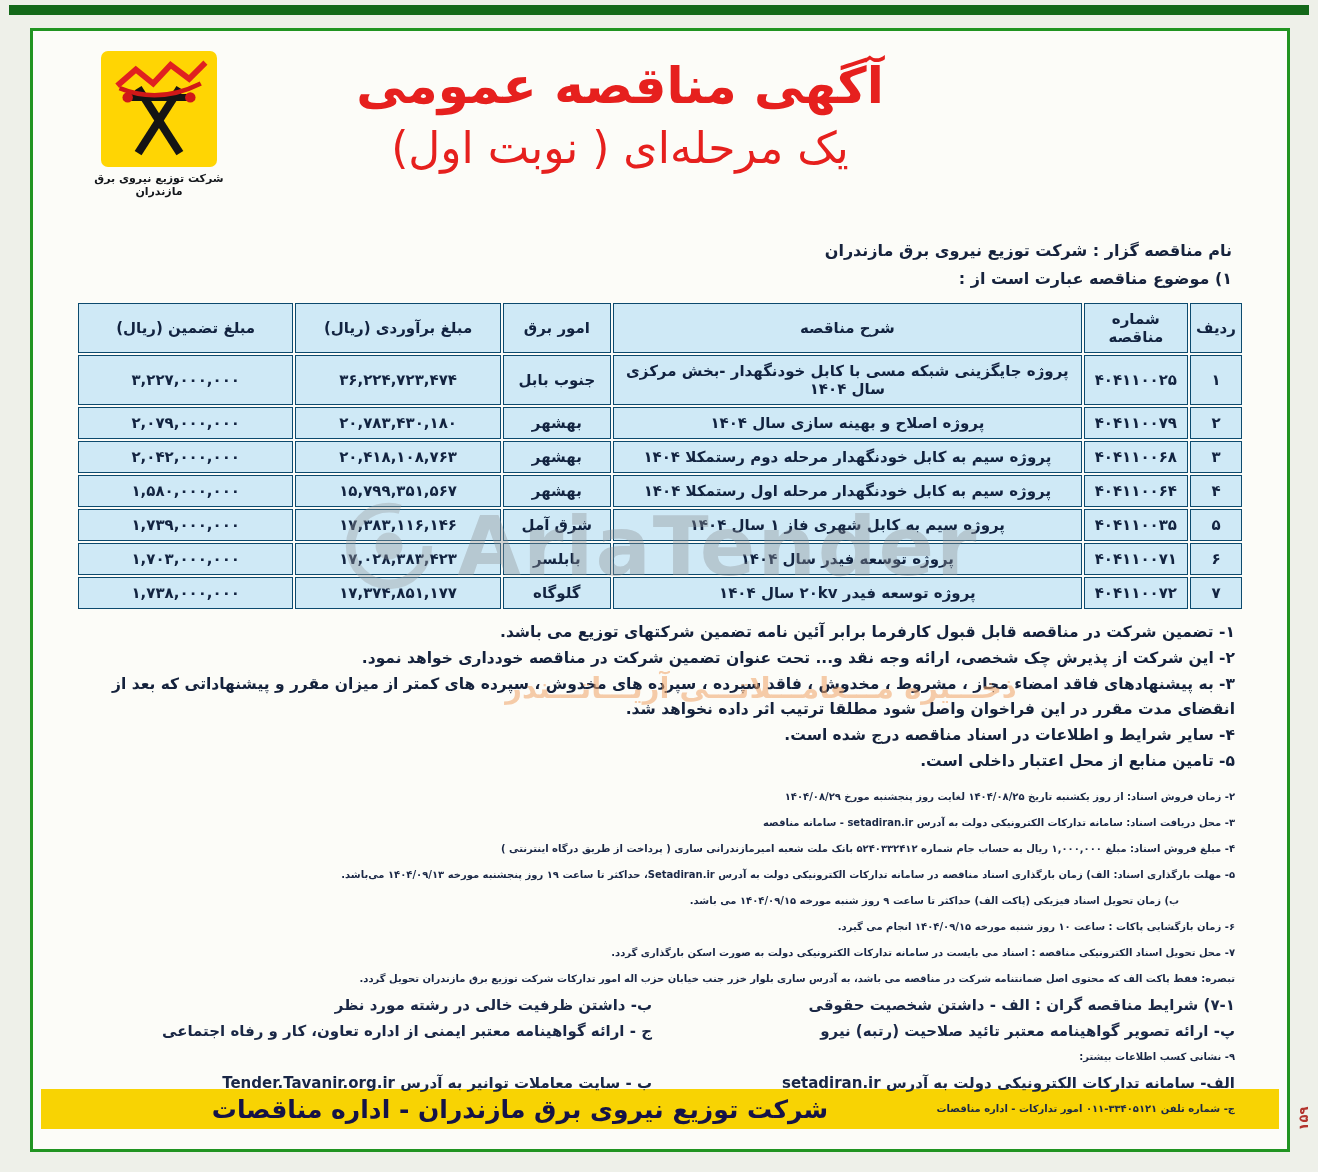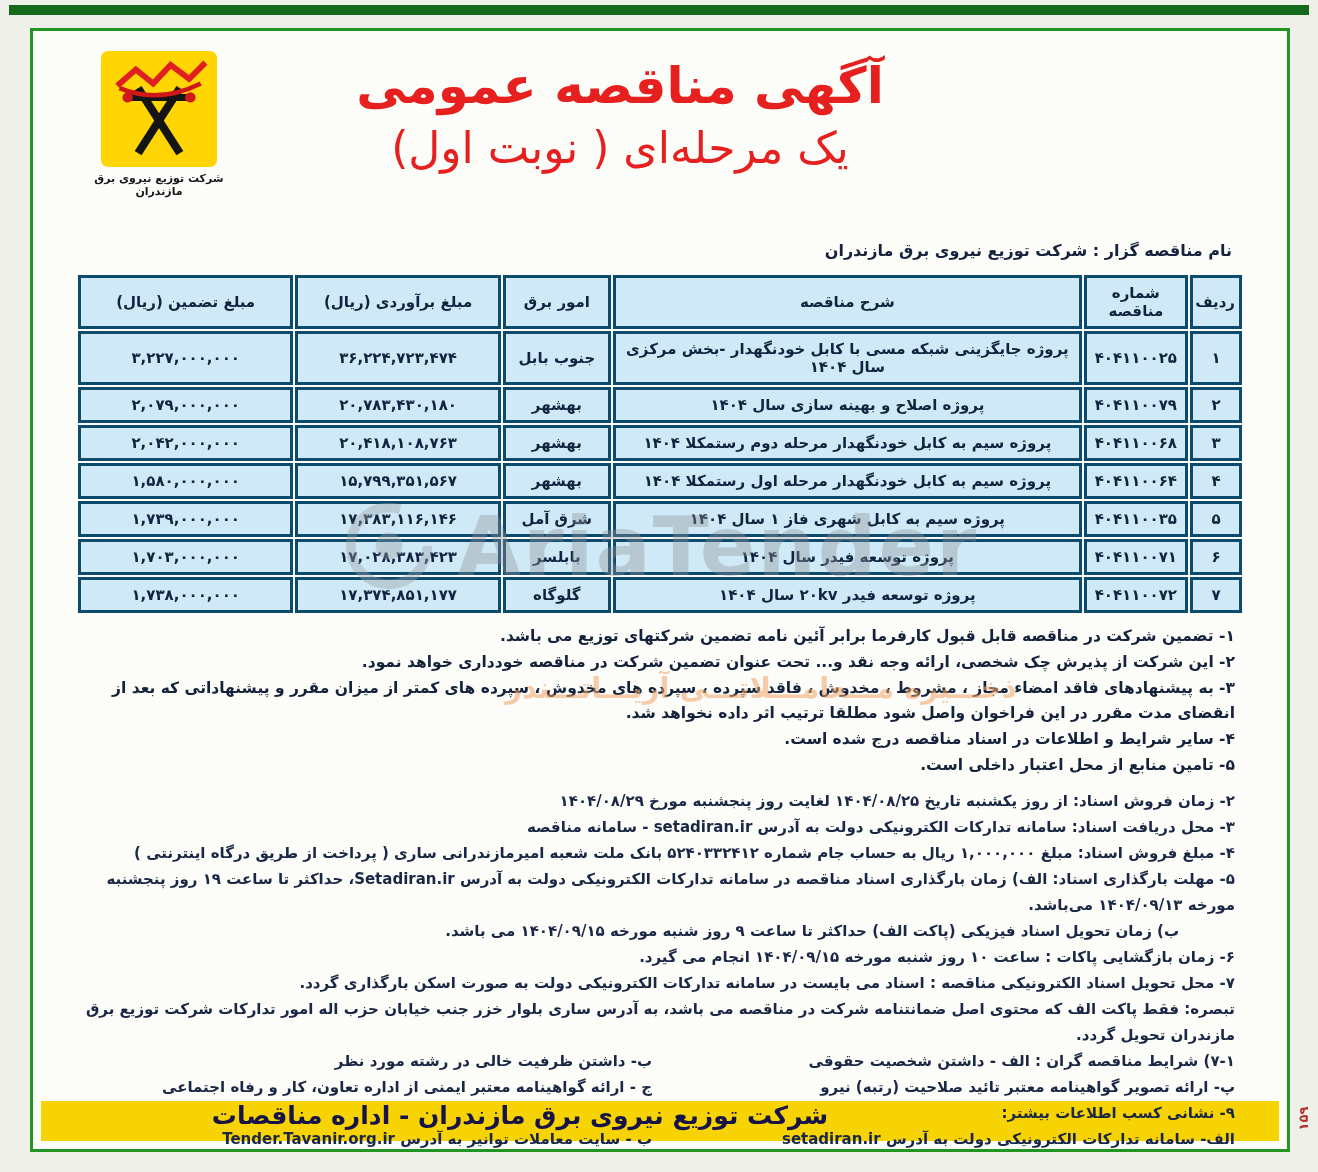--- a/index.html
+++ b/index.html
@@ -30,40 +30,40 @@
   
   .intro { padding:0 55px; font-size:16px; font-weight:bold; line-height:28px; color:#17233d;margin-top:18px; }
 
   
   .tender-table {
     width:calc(100% - 86px); margin:8px 43px 0;
     border-collapse:separate; border-spacing:2px; direction:rtl;
     table-layout:fixed;
   }
   .tender-table th, .tender-table td {
-    background:#cfe9f6; border:3px solid #0c4a6e;
+    background:#cfe9f6; border:1px solid #0c4a6e;
     font-size:15px; font-weight:bold; text-align:center;
     padding:6px 4px; color:#122340; overflow:hidden;
   }
   .c-row { width:52px; } .c-no { width:104px; } .c-desc { width:468px; }
   .c-dept { width:108px; } .c-est { width:205px; } .c-gua { width:215px; }
 
   
   .notes { padding:9px 52px 0 40px; font-size:15.5px; font-weight:bold; line-height:25px; color:#15223c; }
   .notes > div { margin-bottom:1px; }
-  .items { padding:9px 52px 0 36px; font-size:15px; font-weight:600; line-height:26px; color:#1a2745; }
+  .items { padding:9px 52px 0 36px; font-size:10px; font-weight:600; line-height:26px; color:#1a2745; }
   .items .indent { padding-right:56px; }
   .tworow { display:flex; padding:0 52px 0 36px; font-size:15px; font-weight:600; line-height:26px; color:#1a2745; }
   .tworow .right { flex:0 0 50%; }
   .tworow .left  { flex:1; }
 
   
   .footer {
-    position:absolute; bottom:8px; left:8px; right:8px; height:40px;
-    background:#f8d303; display:flex; align-items:flex-start; justify-content:center;
+    position:absolute; bottom:20px; left:8px; right:8px; height:40px;
+    background:#f8d303; display:flex; align-items:center; justify-content:center;
   }
   .footer span { font-size:25px; font-weight:900; color:#151347; transform:translateX(-140px); }
 
   
   .wm-brand {
     position:absolute; top:460px; left:0; right:0; height:110px;
     display:flex; justify-content:center; align-items:center; gap:20px;
     opacity:.38; z-index:6; pointer-events:none; direction:ltr;
   }
   .wm-brand span { font-size:82px; font-weight:bold; color:#8f9397; letter-spacing:2px; }
@@ -113,20 +113,21 @@
         <div class="logo-caption">شرکت توزیع نیروی برق مازندران</div>
       </div>
       <div class="titles">
         <div class="title1">آگهی مناقصه عمومی</div>
         <div class="title2">یک مرحله‌ای ( نوبت اول)</div>
       </div>
     </div>
 
     <div class="intro">
       <div>نام مناقصه گزار : شرکت توزیع نیروی برق مازندران</div>
+      <div>۱) موضوع مناقصه عبارت است از :</div>
     </div>
 
     <table class="tender-table">
       <thead>
         <tr>
           <th class="c-row">ردیف</th>
           <th class="c-no">شماره مناقصه</th>
           <th class="c-desc">شرح مناقصه</th>
           <th class="c-dept">امور برق</th>
           <th class="c-est">مبلغ برآوردی (ریال)</th>

